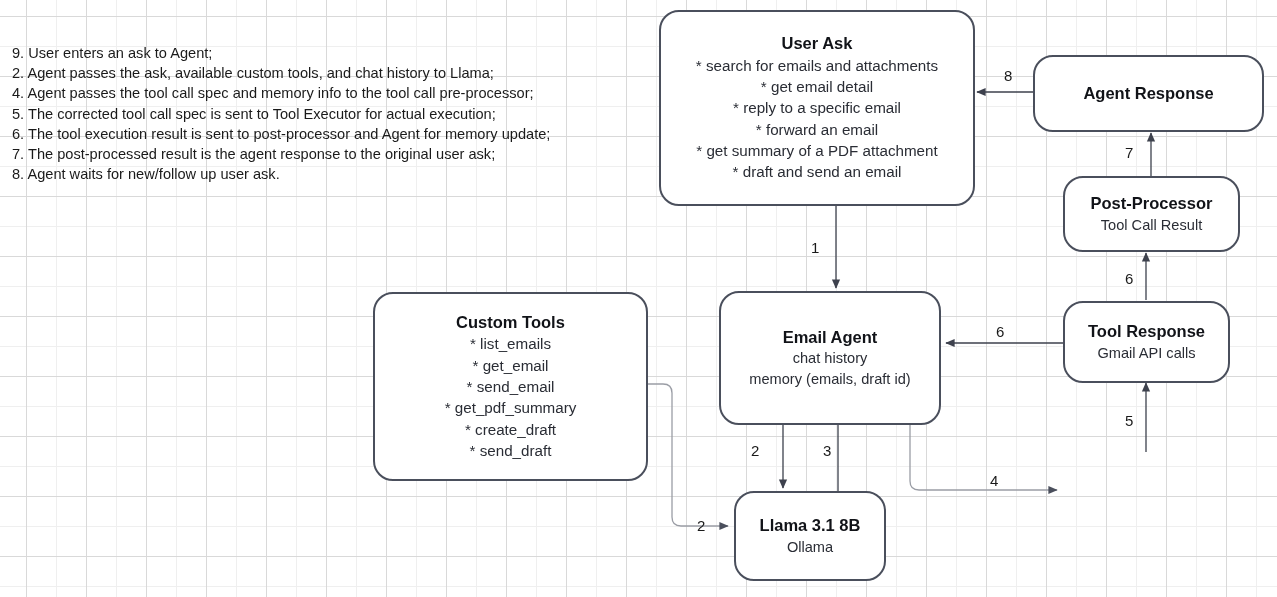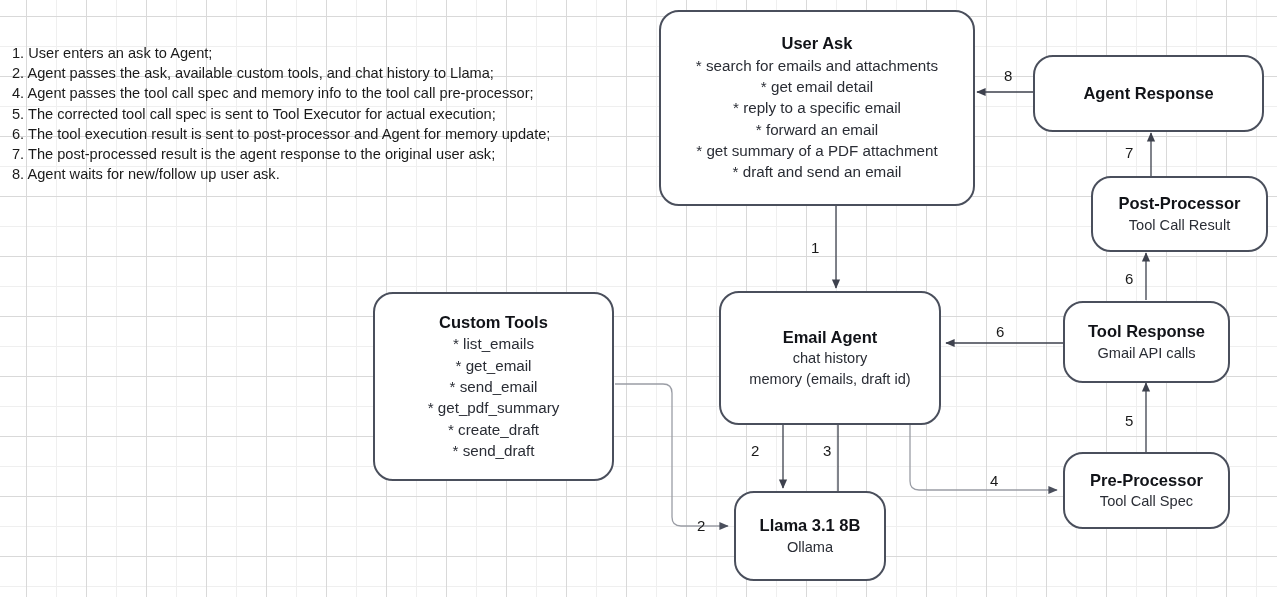--- a/index.html
+++ b/index.html
@@ -112,21 +112,21 @@
     <path d="M 910 404 L 910 481 Q 910 490 919 490 L 1057 490" fill="none" stroke="#9a9da5" stroke-width="1.3" marker-end="url(#arrLight)"></path>
 
     <path d="M 783 404 L 783 488" fill="none" stroke="#3d414d" stroke-width="1.3" marker-end="url(#arrDark)"></path>
 
     <path d="M 838 491 L 838 407" fill="none" stroke="#3d414d" stroke-width="1.3" marker-end="url(#arrDark)"></path>
 
     <path d="M 615 384 L 663 384 Q 672 384 672 393 L 672 517 Q 672 526 681 526 L 728 526" fill="none" stroke="#9a9da5" stroke-width="1.3" marker-end="url(#arrLight)"></path>
   </svg>
 
   <div class="legend">
-    <div>1. User enters an ask to Agent;</div>
+    <div>9. User enters an ask to Agent;</div>
     <div>2. Agent passes the ask, available custom tools, and chat history to Llama;</div>
     <div>4. Agent passes the tool call spec and memory info to the tool call pre-processor;</div>
     <div>5. The corrected tool call spec is sent to Tool Executor for actual execution;</div>
     <div>6. The tool execution result is sent to post-processor and Agent for memory update;</div>
     <div>7. The post-processed result is the agent response to the original user ask;</div>
     <div>8. Agent waits for new/follow up user ask.</div>
   </div>
 
   <div class="node" style="left:659px; top:10px; width:316px; height:196px;">
     <div class="title">User Ask</div>
@@ -135,42 +135,38 @@
     <div class="line">* reply to a specific email</div>
     <div class="line">* forward an email</div>
     <div class="line">* get summary of a PDF attachment</div>
     <div class="line">* draft and send an email</div>
   </div>
 
   <div class="node" style="left:1033px; top:55px; width:231px; height:77px;">
     <div class="title">Agent Response</div>
   </div>
 
-  <div class="node" style="left:1063px; top:176px; width:177px; height:76px;margin-left:28px;">
+  <div class="node" style="left:1063px; top:176px; width:177px; height:76px;">
     <div class="title">Post-Processor</div>
     <div class="sub">Tool Call Result</div>
   </div>
 
   <div class="node" style="left:1063px; top:301px; width:167px; height:82px;">
     <div class="title">Tool Response</div>
     <div class="sub">Gmail API calls</div>
   </div>
 
-  <div class="node" style="left:1063px; top:452px; width:167px; height:77px;">
-    <div class="title">Pre-Processor</div>
-    <div class="sub">Tool Call Spec</div>
-  </div>
 
   <div class="node" style="left:719px; top:291px; width:222px; height:134px;">
     <div class="title">Email Agent</div>
     <div class="sub">chat history</div>
     <div class="sub">memory (emails, draft id)</div>
   </div>
 
-  <div class="node" style="left:373px; top:292px; width:241px; height:189px;">
+  <div class="node" style="left:373px; top:292px; width:275px; height:189px;">
     <div class="title">Custom Tools</div>
     <div class="line">* list_emails</div>
     <div class="line">* get_email</div>
     <div class="line">* send_email</div>
     <div class="line">* get_pdf_summary</div>
     <div class="line">* create_draft</div>
     <div class="line">* send_draft</div>
   </div>
 
   <div class="node" style="left:734px; top:491px; width:152px; height:90px;">

